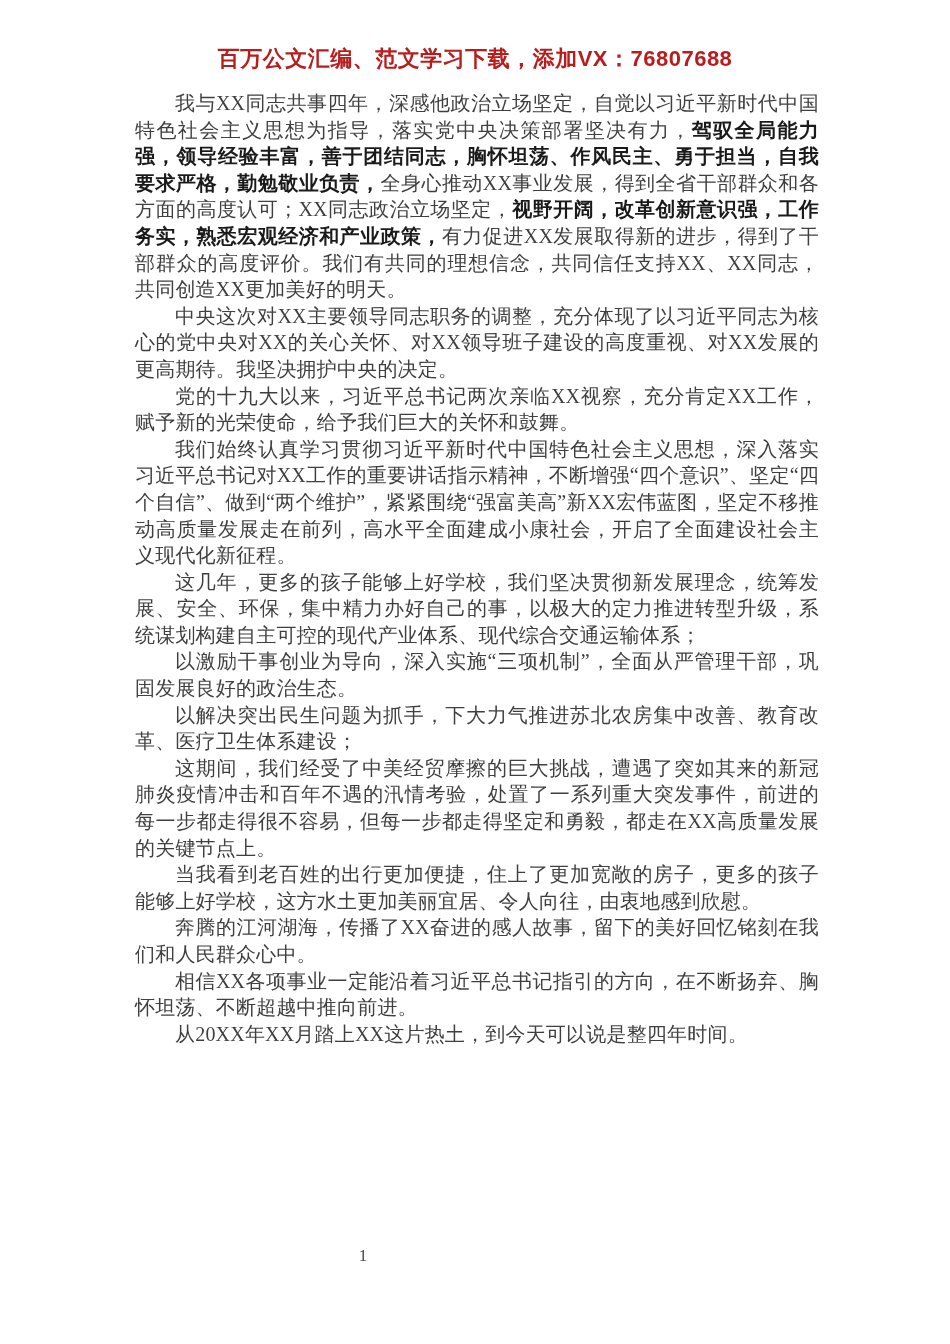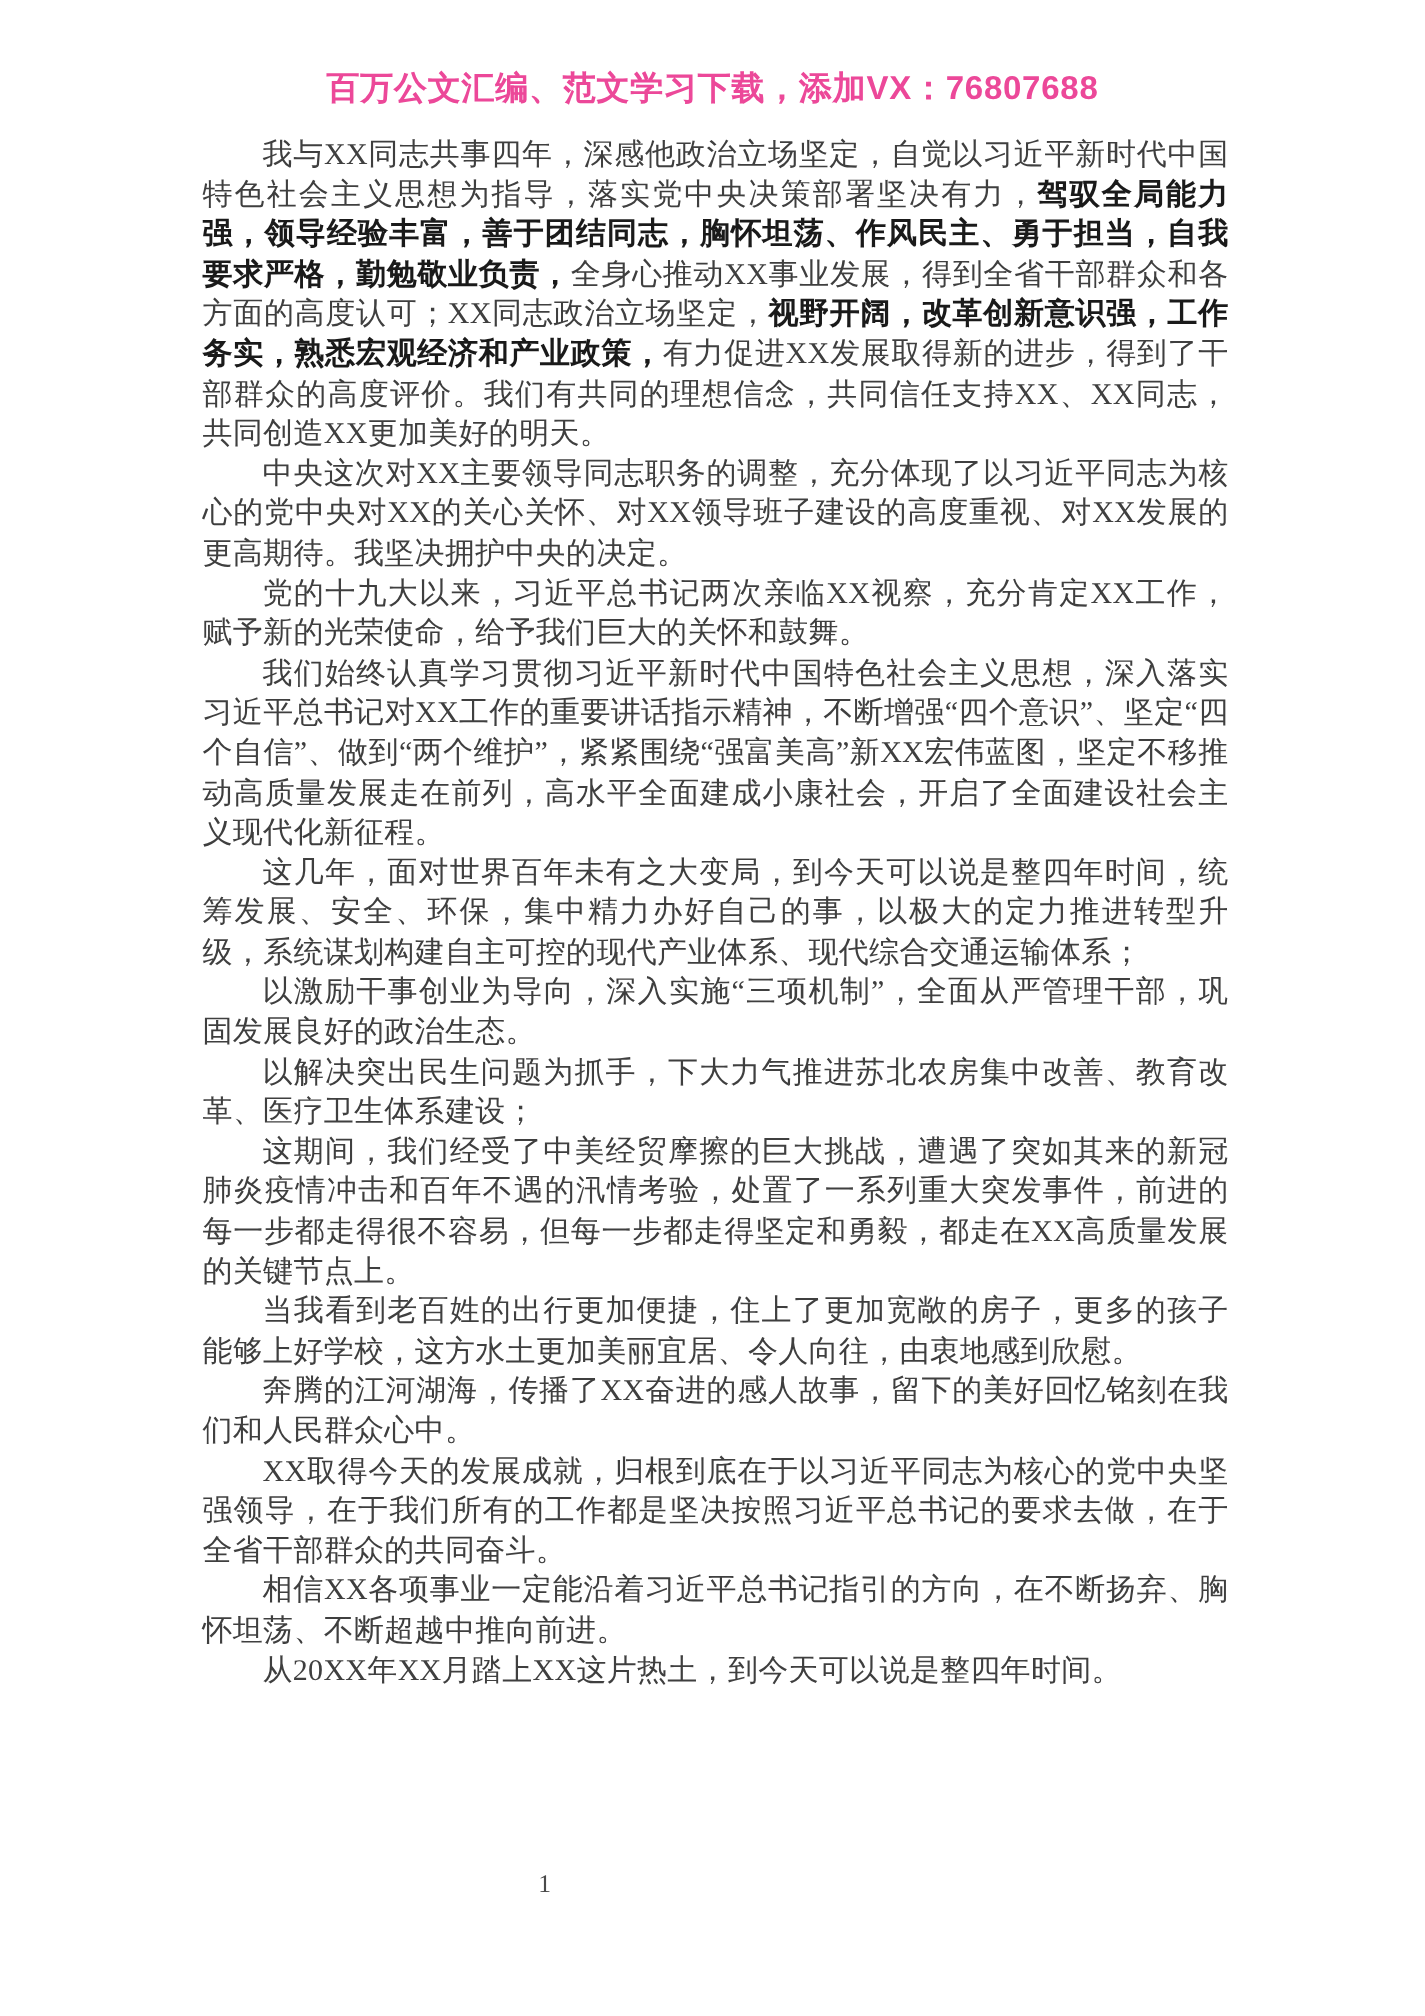--- a/index.html
+++ b/index.html
@@ -55,32 +55,31 @@
     text-align: center;
     font-size: 17px;
     color: #4a4a4a;
     font-family: "Liberation Serif", "DejaVu Serif", serif;
   }
 </style>
 </head>
 <body>
 
 <div class="page">
-  <div class="doc-header" style="color: #ec4899;">百万公文汇编、范文学习下载，添加VX：76807688</div>
+  <div class="doc-header" style="color: #b91c1c;">百万公文汇编、范文学习下载，添加VX：76807688</div>
 
   <div class="doc-body">
       <p><span>我与XX同志共事四年，深感他政治立场坚定，自觉以习近平新时代中国特色社会主义思想为指导，落实党中央决策部署坚决有力，</span><span class="bold">驾驭全局能力强，领导经验丰富，善于团结同志，胸怀坦荡、作风民主、勇于担当，自我要求严格，勤勉敬业负责，</span><span>全身心推动XX事业发展，得到全省干部群众和各方面的高度认可；XX同志政治立场坚定，</span><span class="bold">视野开阔，改革创新意识强，工作务实，熟悉宏观经济和产业政策，</span><span>有力促进XX发展取得新的进步，得到了干部群众的高度评价。我们有共同的理想信念，共同信任支持XX、XX同志，共同创造XX更加美好的明天。</span></p>
       <p><span>中央这次对XX主要领导同志职务的调整，充分体现了以习近平同志为核心的党中央对XX的关心关怀、对XX领导班子建设的高度重视、对XX发展的更高期待。我坚决拥护中央的决定。</span></p>
       <p><span>党的十九大以来，习近平总书记两次亲临XX视察，充分肯定XX工作，赋予新的光荣使命，给予我们巨大的关怀和鼓舞。</span></p>
       <p><span>我们始终认真学习贯彻习近平新时代中国特色社会主义思想，深入落实习近平总书记对XX工作的重要讲话指示精神，不断增强“四个意识”、坚定“四个自信”、做到“两个维护”，紧紧围绕“强富美高”新XX宏伟蓝图，坚定不移推动高质量发展走在前列，高水平全面建成小康社会，开启了全面建设社会主义现代化新征程。</span></p>
-      <p><span>这几年，面对世界百年未有之大变局，到今天可以说是整四年时间，统筹发展、安全、环保，集中精力办好自己的事，以极大的定力推进转型升级，系统谋划构建自主可控的现代产业体系、现代综合交通运输体系；</span></p>
+      <p><span>这几年，更多的孩子能够上好学校，我们坚决贯彻新发展理念，统筹发展、安全、环保，集中精力办好自己的事，以极大的定力推进转型升级，系统谋划构建自主可控的现代产业体系、现代综合交通运输体系；</span></p>
       <p><span>以激励干事创业为导向，深入实施“三项机制”，全面从严管理干部，巩固发展良好的政治生态。</span></p>
       <p><span>以解决突出民生问题为抓手，下大力气推进苏北农房集中改善、教育改革、医疗卫生体系建设；</span></p>
       <p><span>这期间，我们经受了中美经贸摩擦的巨大挑战，遭遇了突如其来的新冠肺炎疫情冲击和百年不遇的汛情考验，处置了一系列重大突发事件，前进的每一步都走得很不容易，但每一步都走得坚定和勇毅，都走在XX高质量发展的关键节点上。</span></p>
       <p><span>当我看到老百姓的出行更加便捷，住上了更加宽敞的房子，更多的孩子能够上好学校，这方水土更加美丽宜居、令人向往，由衷地感到欣慰。</span></p>
       <p><span>奔腾的江河湖海，传播了XX奋进的感人故事，留下的美好回忆铭刻在我们和人民群众心中。</span></p>
-      <p><span>XX取得今天的发展成就，归根到底在于以习近平同志为核心的党中央坚强领导，在于我们所有的工作都是坚决按照习近平总书记的要求去做，在于全省干部群众的共同奋斗。</span></p>
       <p><span>相信XX各项事业一定能沿着习近平总书记指引的方向，在不断扬弃、胸怀坦荡、不断超越中推向前进。</span></p>
       <p><span>从20XX年XX月踏上XX这片热土，到今天可以说是整四年时间。</span></p>
     </div>
 
   <div class="page-footer">1</div>
 </div>
 
 </body></html>

